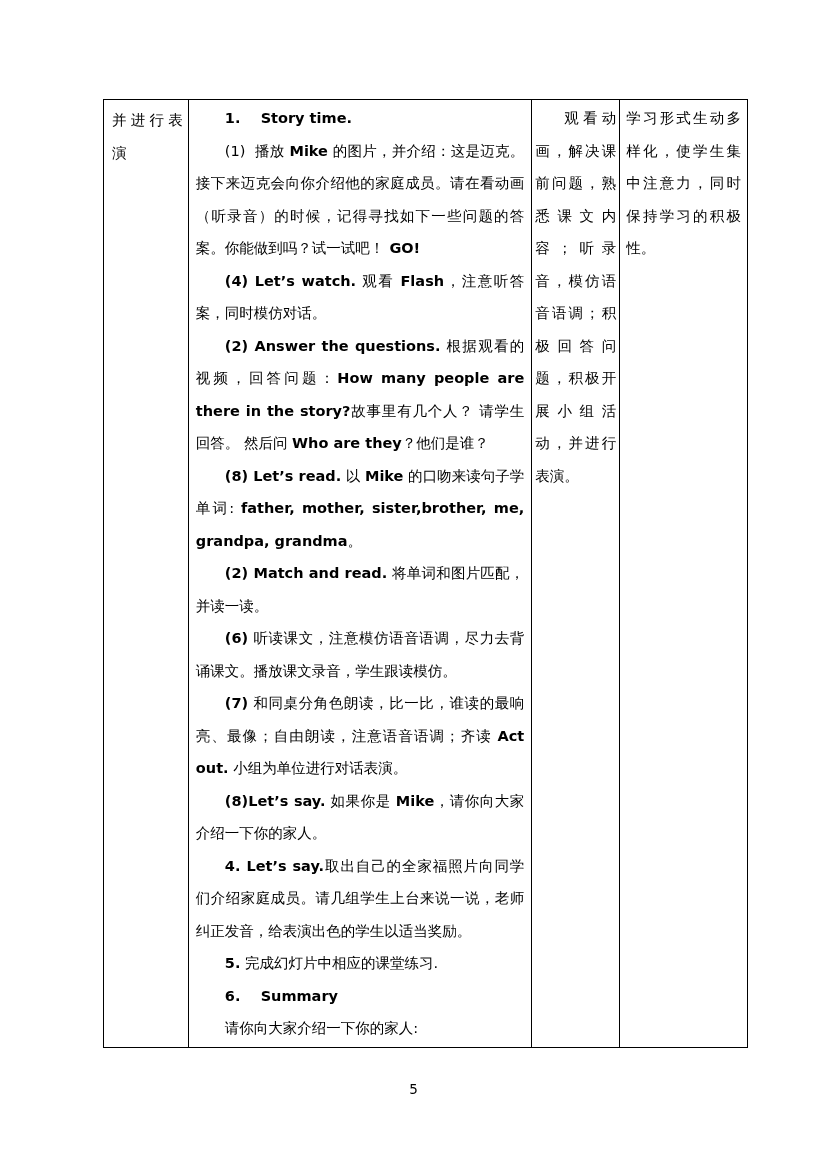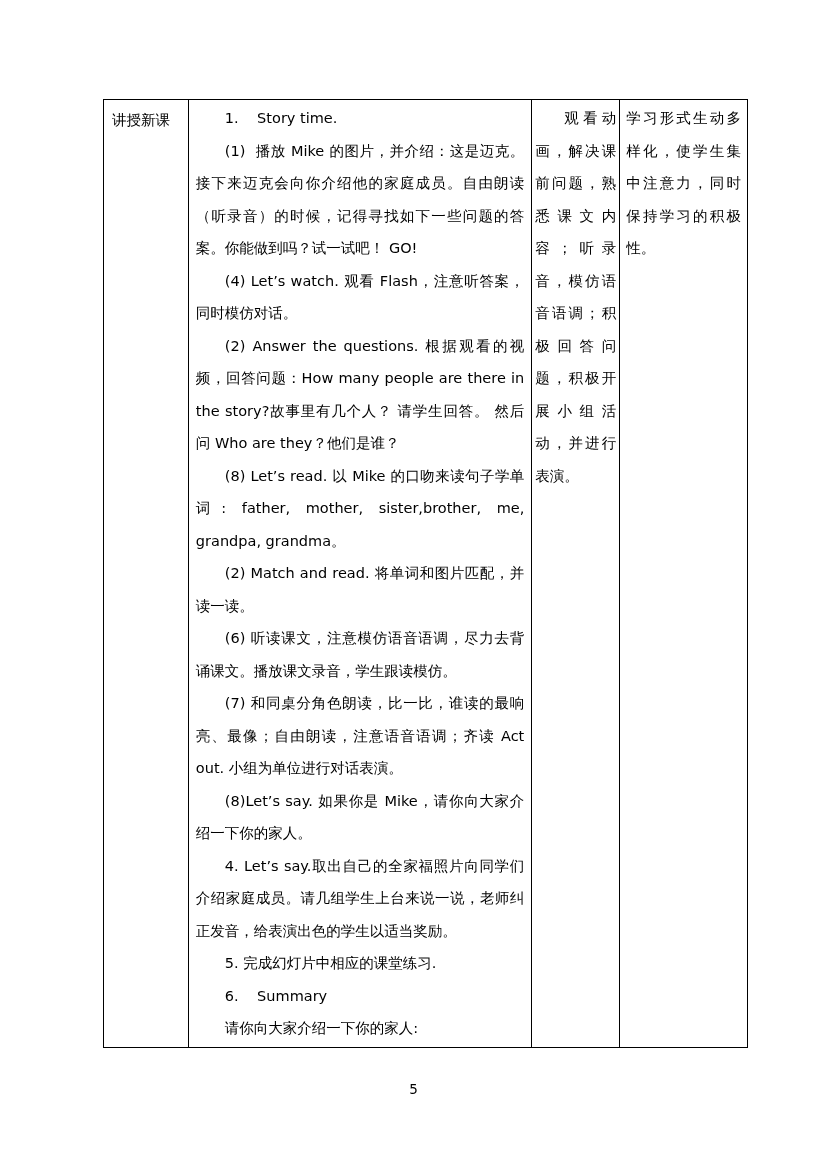--- a/index.html
+++ b/index.html
@@ -27,46 +27,46 @@
     vertical-align: top;
     font-size: 14.5px;
     line-height: 32.5px;
   }
   td.stage-cell   { width: 83px;  padding: 4px 5px 4px 8px; }
   td.teacher-cell { width: 336px; padding: 2px 7px; }
   td.student-cell { width: 86px; padding: 2px 3px; font-size: 13.5px; }
   td.intent-cell  { width: 125px; padding: 2px 6px; }
   .para { text-align: justify; }
   .para.indent { text-indent: 2em; }
-  .en { font-weight: normal; }
+  .en { font-weight: bold; }
   .page-number {
     position: absolute;
     top: 1080px;
     left: 0;
     width: 100%;
     text-align: center;
     font-size: 13.5px;
     line-height: 18px;
   }
 </style>
 </head>
 <body>
 
 <div class="page">
 
   <table class="lesson-table">
     <tbody>
         <tr>
       <td class="stage-cell">
-        <div class="para">讲授新课</div>
+        <div class="para">并进行表演</div>
       </td>
       <td class="teacher-cell">
         <div>
               <div class="para indent"><span class="en">1.&nbsp;&nbsp;&nbsp;&nbsp;Story time.</span></div>
-              <div class="para indent"><span>(1)&nbsp;&nbsp;播放 </span><span class="en">Mike</span><span> 的图片，并介绍：这是迈克。接下来迈克会向你介绍他的家庭成员。自由朗读（听录音）的时候，记得寻找如下一些问题的答案。你能做到吗？试一试吧！</span><span class="en">&nbsp;GO!</span></div>
+              <div class="para indent"><span>(1)&nbsp;&nbsp;播放 </span><span class="en">Mike</span><span> 的图片，并介绍：这是迈克。接下来迈克会向你介绍他的家庭成员。请在看动画（听录音）的时候，记得寻找如下一些问题的答案。你能做到吗？试一试吧！</span><span class="en">&nbsp;GO!</span></div>
               <div class="para indent"><span class="en">(4) Let’s watch.</span><span> 观看 </span><span class="en">Flash</span><span>，注意听答案，同时模仿对话。</span></div>
               <div class="para indent"><span class="en">(2) Answer the questions.</span><span> 根据观看的视频，回答问题：</span><span class="en">How many people are there in the story?</span><span>故事里有几个人？ 请学生回答。 然后问 </span><span class="en">Who are they</span><span>？他们是谁？</span></div>
               <div class="para indent"><span class="en">(8) Let’s read.</span><span> 以 </span><span class="en">Mike</span><span> 的口吻来读句子学单词: </span><span class="en">father, mother, sister,brother, me, grandpa, grandma</span><span>。</span></div>
               <div class="para indent"><span class="en">(2) Match and read.</span><span> 将单词和图片匹配，并读一读。</span></div>
               <div class="para indent"><span class="en">(6)</span><span> 听读课文，注意模仿语音语调，尽力去背诵课文。播放课文录音，学生跟读模仿。</span></div>
               <div class="para indent"><span class="en">(7)</span><span> 和同桌分角色朗读，比一比，谁读的最响亮、最像；自由朗读，注意语音语调；齐读 </span><span class="en">Act out.</span><span> 小组为单位进行对话表演。</span></div>
               <div class="para indent"><span class="en">(8)Let’s say.</span><span> 如果你是 </span><span class="en">Mike</span><span>，请你向大家介绍一下你的家人。</span></div>
               <div class="para indent"><span class="en">4. Let’s say.</span><span>取出自己的全家福照片向同学们介绍家庭成员。请几组学生上台来说一说，老师纠正发音，给表演出色的学生以适当奖励。</span></div>
               <div class="para indent"><span class="en">5.</span><span> 完成幻灯片中相应的课堂练习.</span></div>
               <div class="para indent"><span class="en">6.&nbsp;&nbsp;&nbsp;&nbsp;Summary</span></div>

